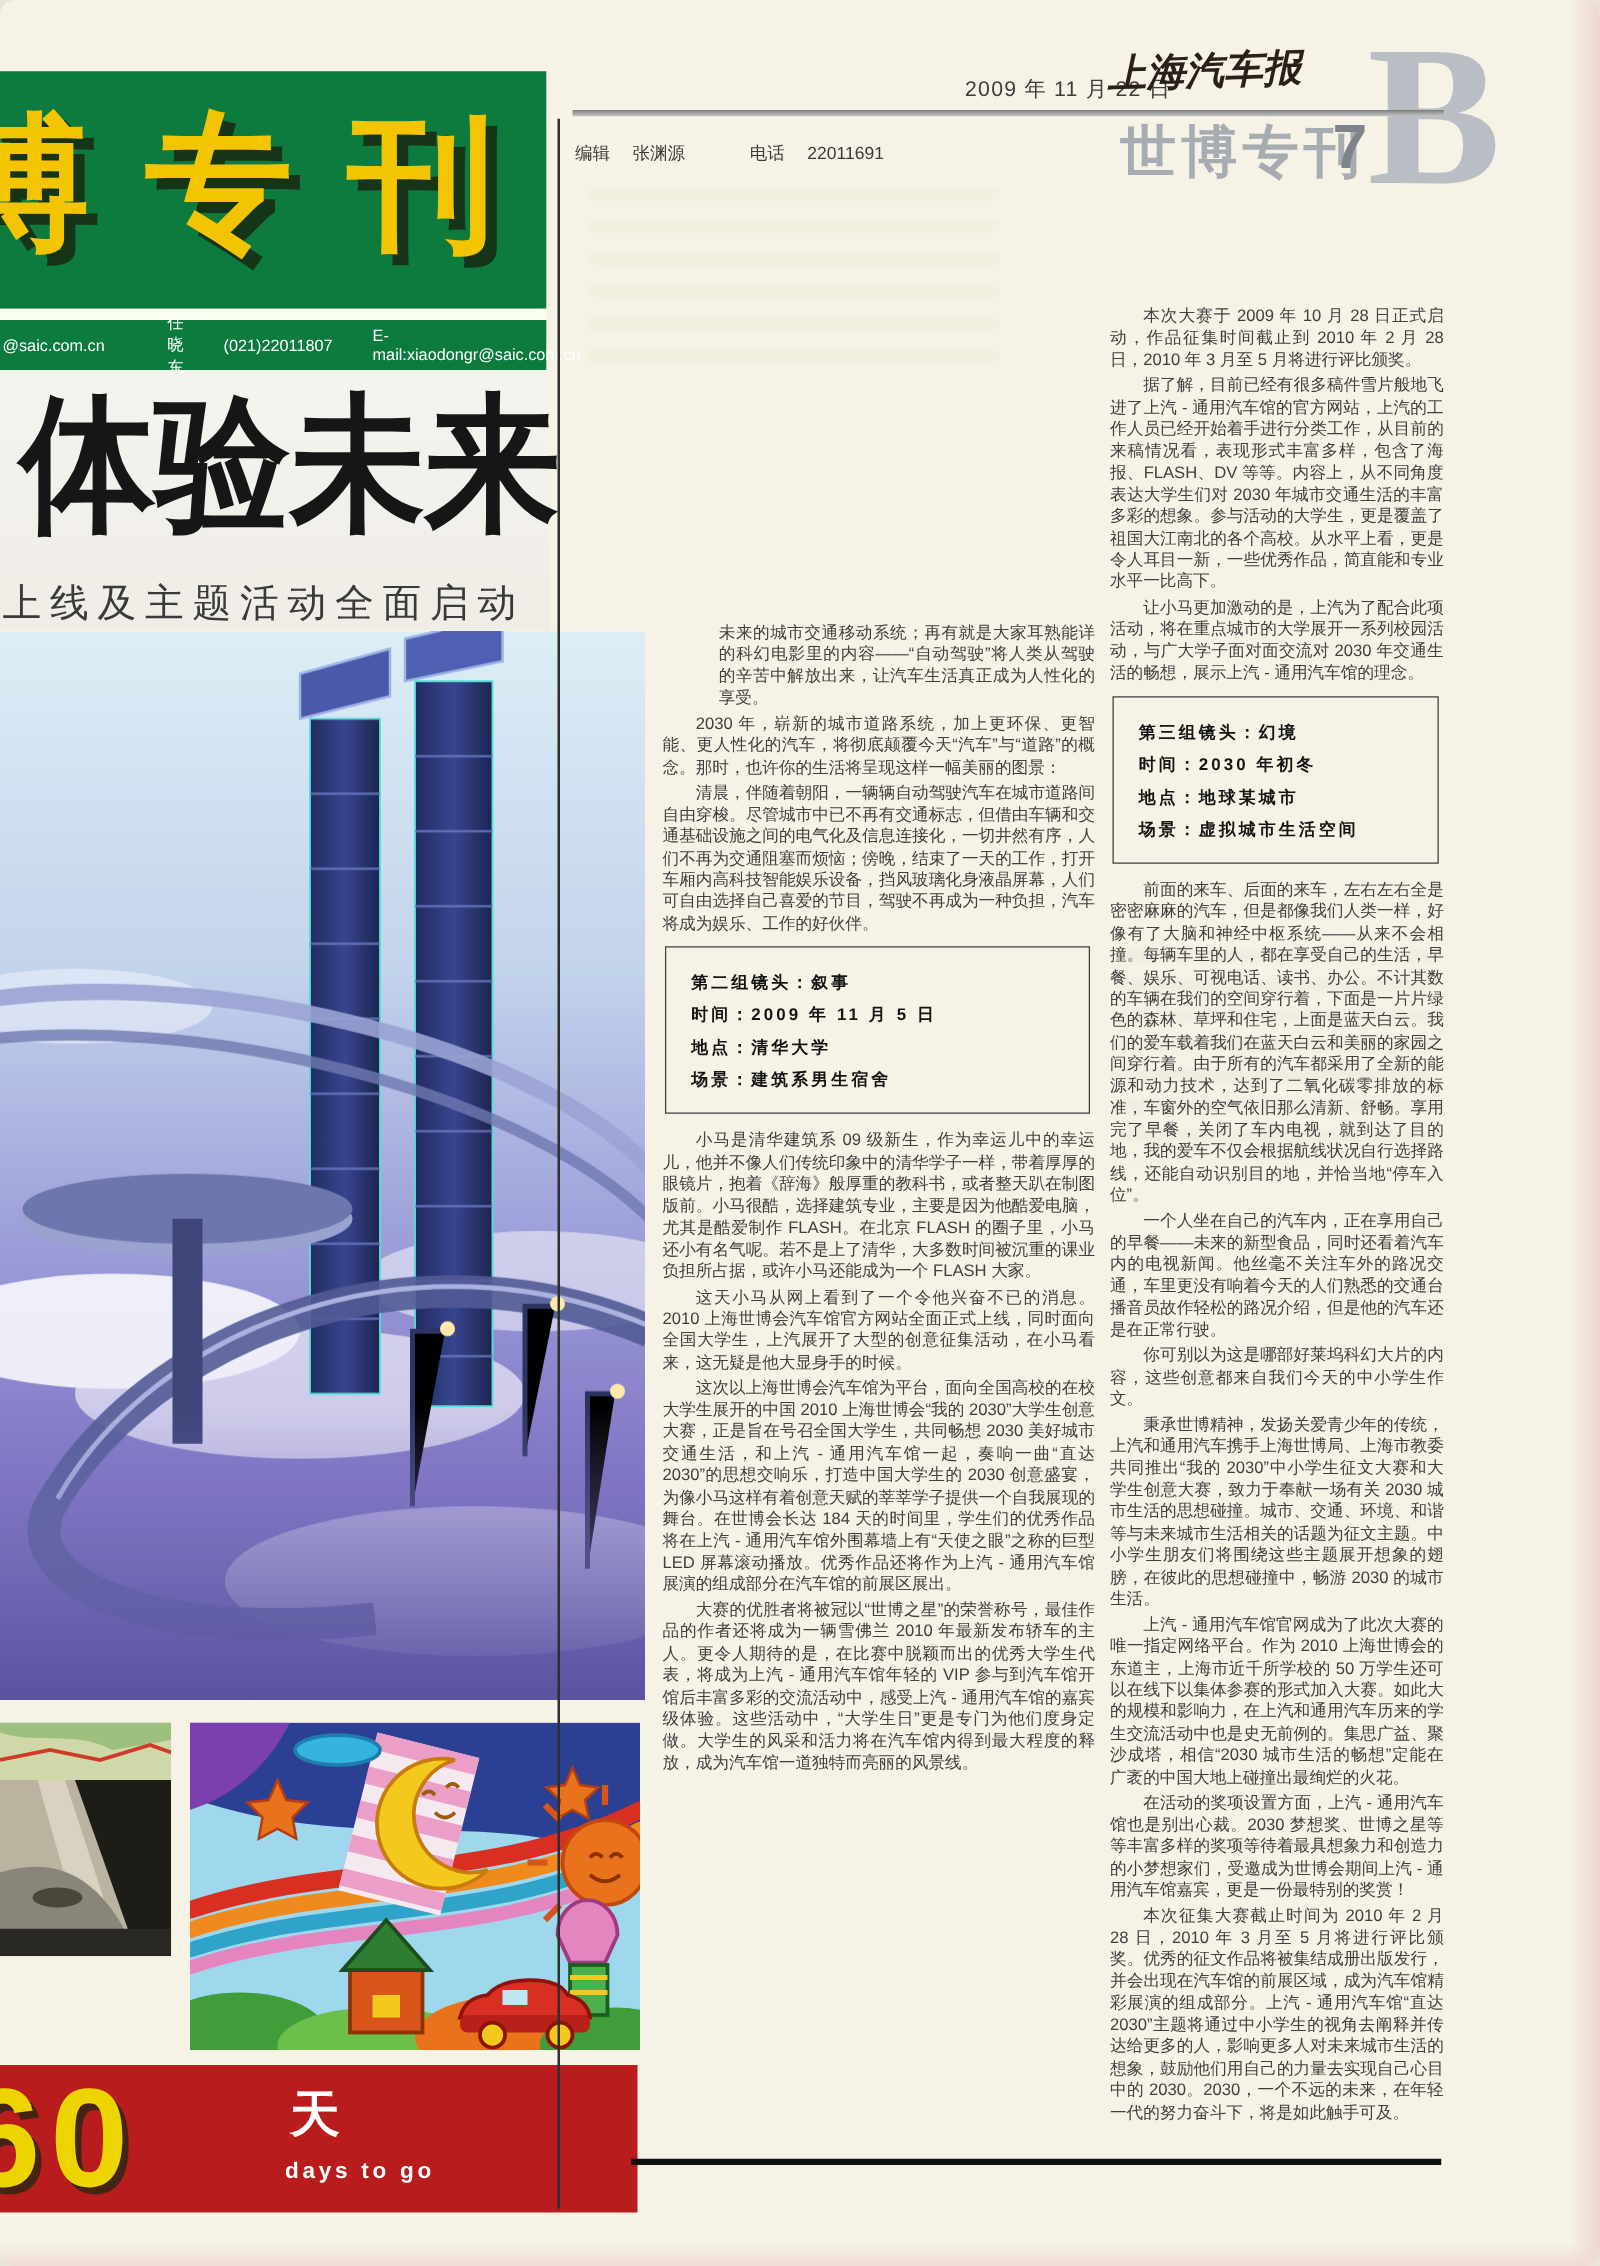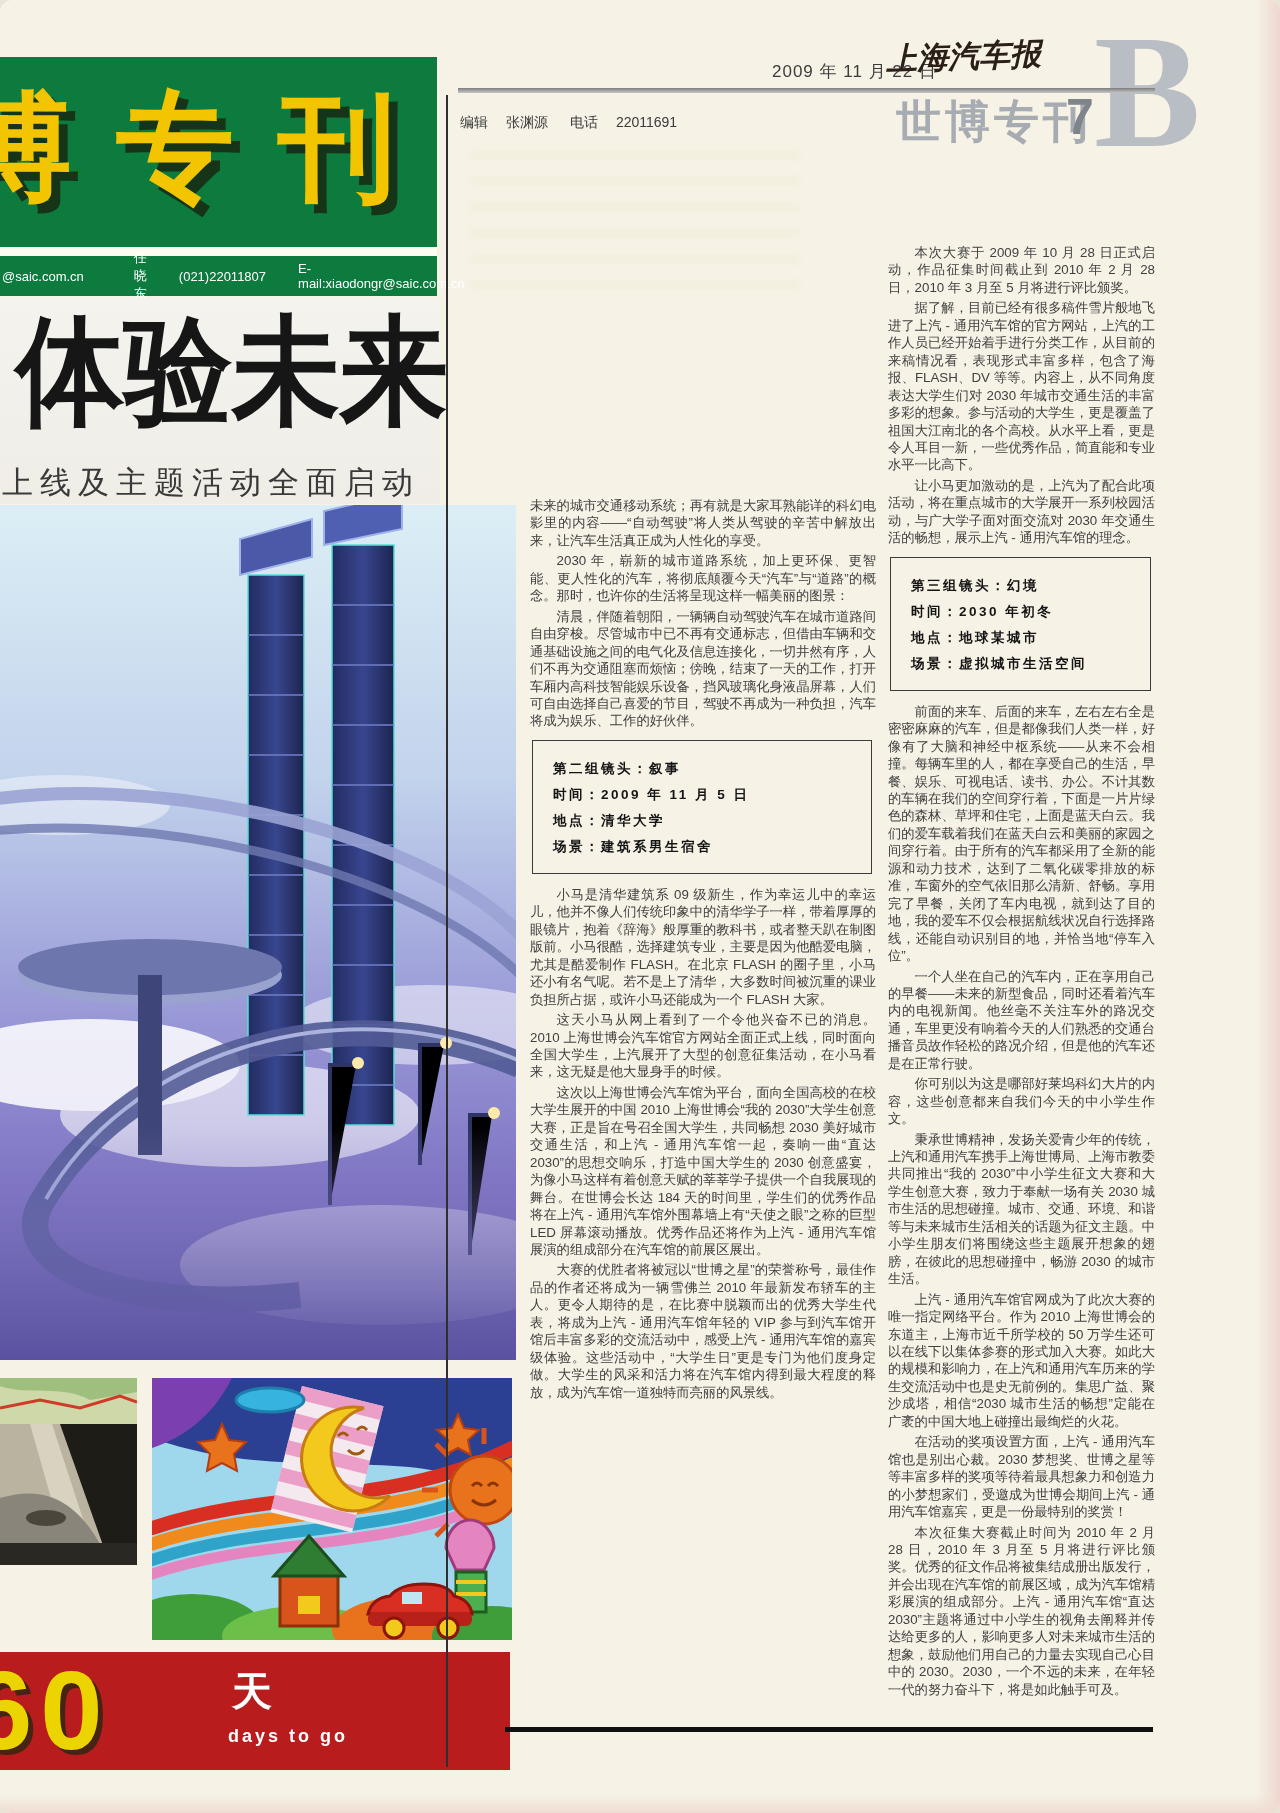--- a/index.html
+++ b/index.html
@@ -32,21 +32,21 @@
   .headline-block{left:0;top:298px;width:440px;height:206px;background:linear-gradient(180deg,#f5f3ee,#efede6);}
   .headline{left:16px;top:312px;font-size:108px;font-weight:900;color:#161616;line-height:1;
     letter-spacing:0px;transform:scaleY(1.1);transform-origin:top left;white-space:nowrap;}
   .subtitle{left:2px;top:462px;font-size:31px;color:#3a3a3a;letter-spacing:7px;white-space:nowrap;font-weight:500;}
 
   
   .col{color:#404040;}
   .col p{margin:0 0 3px 0;font-size:13.3px;line-height:17.45px;text-align:justify;text-indent:2em;}
   .col-mid{left:530px;top:497px;width:346px;}
   .col-right{left:888px;top:244px;width:267px;}
-  .group-a p:first-child{text-indent:0;}
+  .group-a p:first-child{text-indent:0;margin-left:45px;}
   .scene-box{border:1px solid #3c3c3c;margin:10px 4px 12px 2px;padding:15px 10px 13px 20px;}
   .scene-box .box-line{font-size:13.5px;line-height:26px;font-weight:bold;letter-spacing:2.5px;color:#141414;}
 
   
   .v-divider{left:446px;top:95px;width:2px;height:1672px;background:#2f2f2f;}
   .rule-bottom{left:505px;top:1727px;width:648px;height:5px;background:#101010;}
 
   
   .countdown{left:0;top:1652px;width:510px;height:118px;background:#b91c1c;overflow:hidden;}
   .countdown .num{position:absolute;left:-30px;top:-6px;font-size:112px;font-weight:900;color:#ecd400;
@@ -75,21 +75,21 @@
 <div id="page">
 
   <div class="abs date-line">2009 年 11 月 22 日</div>
   <div class="abs paper-logo">上海汽车报</div>
   <div class="abs letter-b">B</div>
   <div class="abs rule-top"></div>
   <div class="abs section-title">世博专刊</div>
   <div class="abs page-num">7</div>
   <div class="abs editor-line">
     <span>编辑</span><span>张渊源</span>
-    <span style="">电话</span><span>22011691</span>
+    <span style="margin-left:30px;">电话</span><span>22011691</span>
   </div>
 
   <div class="abs green-banner">
     <div class="big">博专刊</div>
   </div>
   <div class="abs white-stripe"></div>
   <div class="abs green-strip">
     <span>@saic.com.cn</span>
     <span style="margin-left:18px;">任晓东</span>
     <span>(021)22011807</span>

